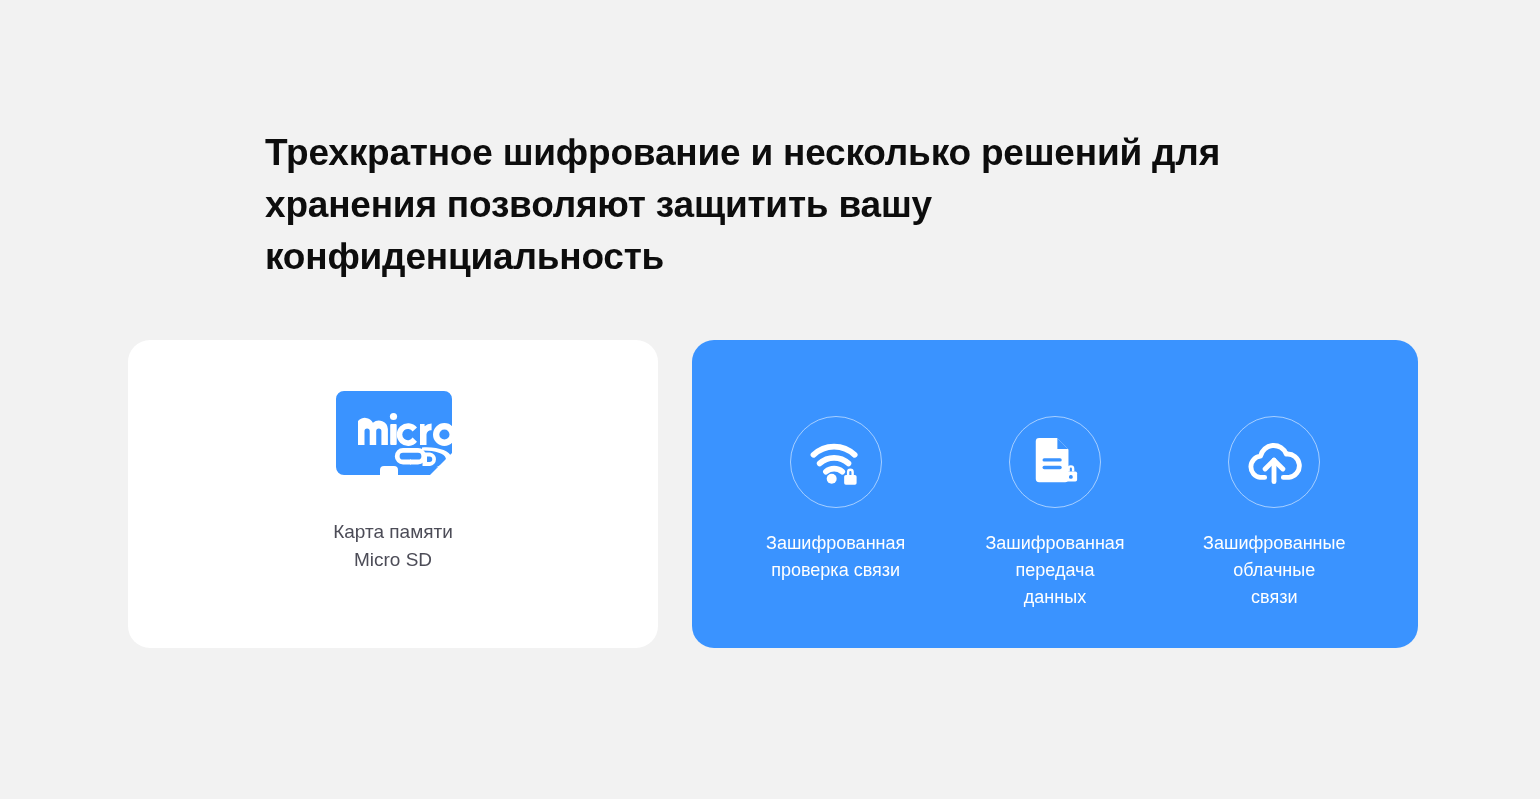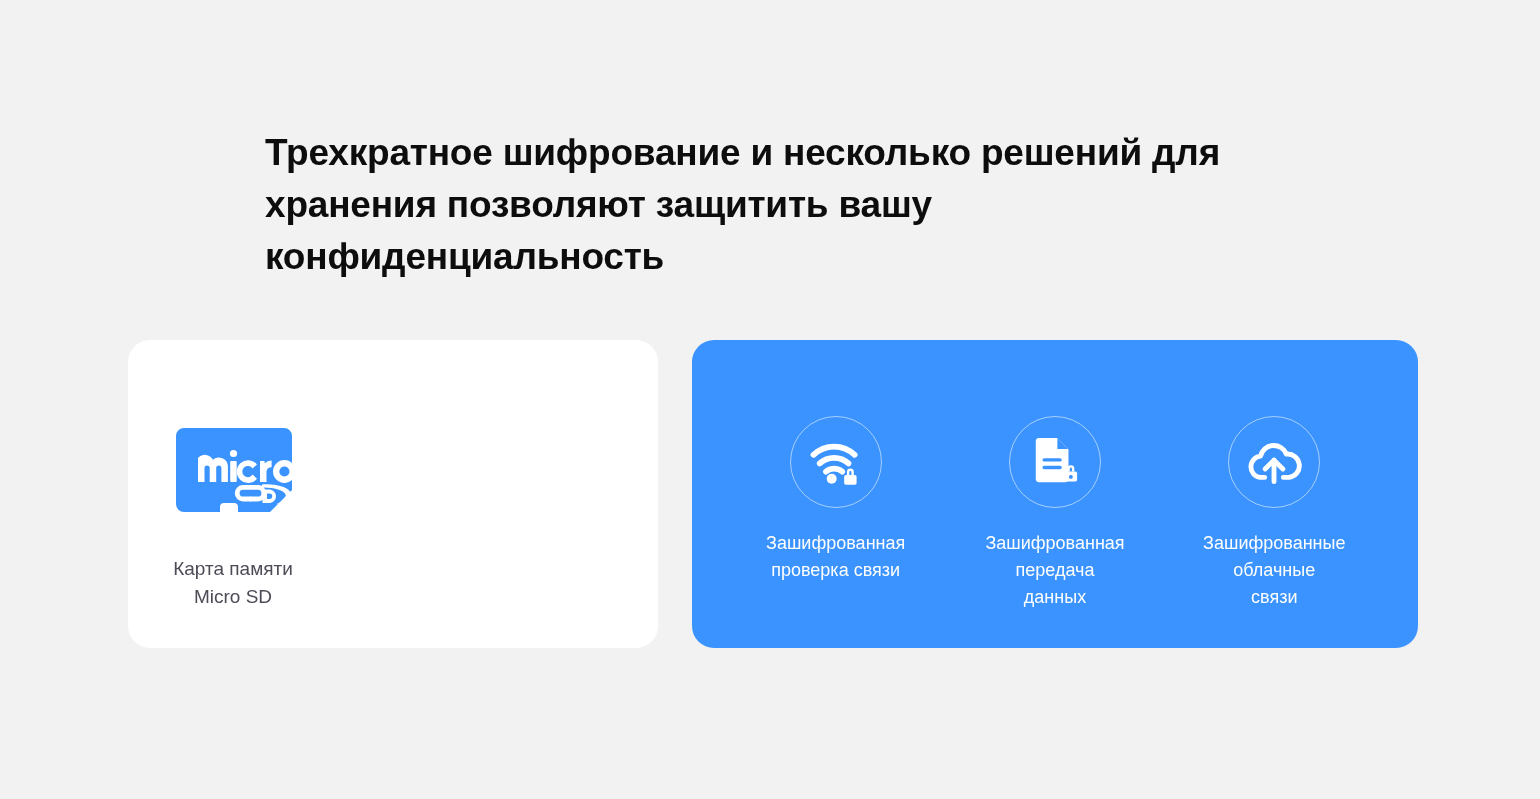--- a/index.html
+++ b/index.html
@@ -51,21 +51,20 @@
   .card-white {
     width: 530px;
     background: #ffffff;
     border-radius: 22px;
     margin-right: 34px;
     display: flex;
     align-items: flex-start;
     justify-content: center;
     box-sizing: border-box;
     padding-top: 48px;
-    flex-direction: column;
   }
 
   .card-blue {
     flex: 1;
     background: #3a93ff;
     border-radius: 22px;
     display: flex;
     align-items: flex-start;
     justify-content: space-around;
     box-sizing: border-box;

